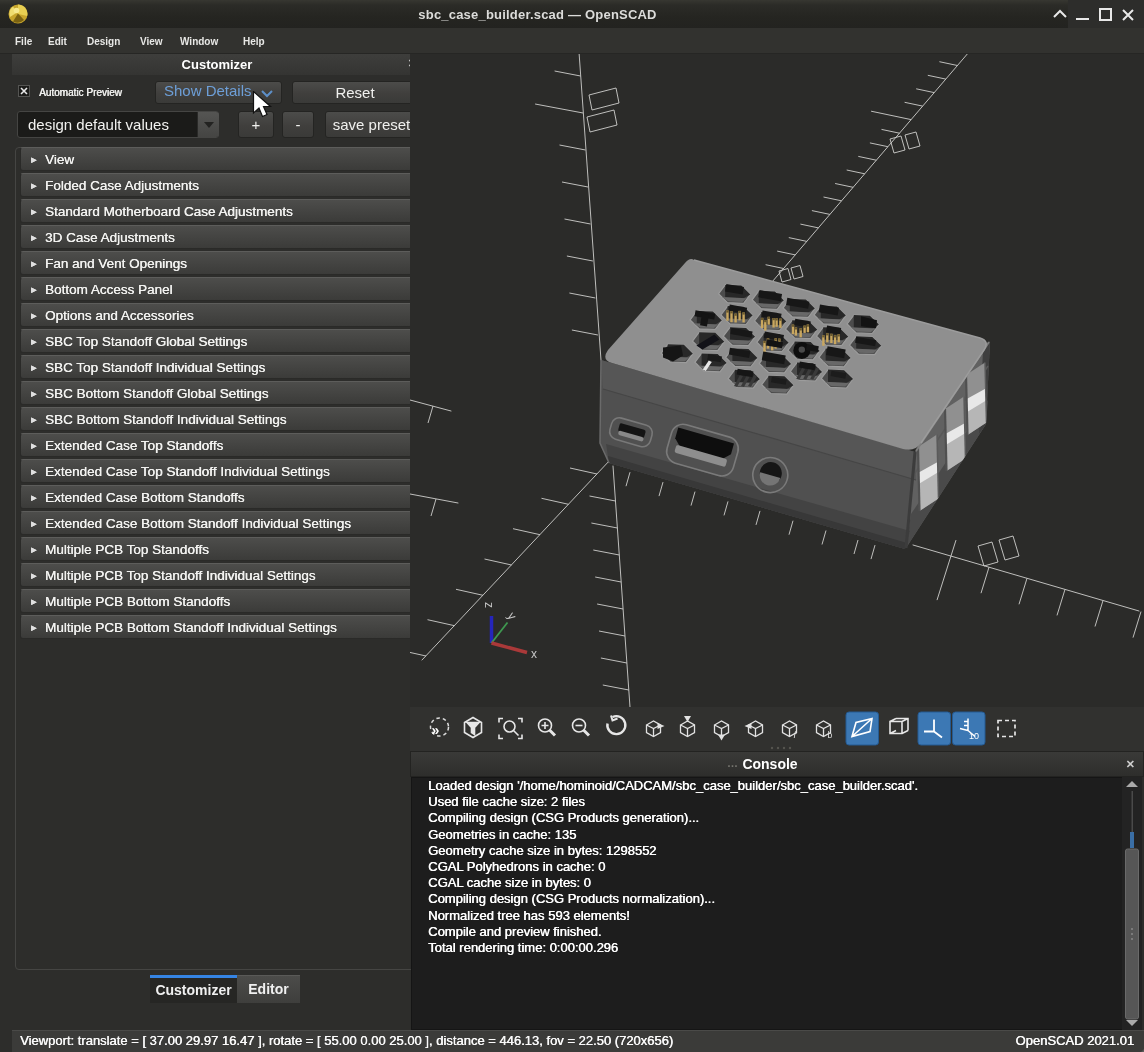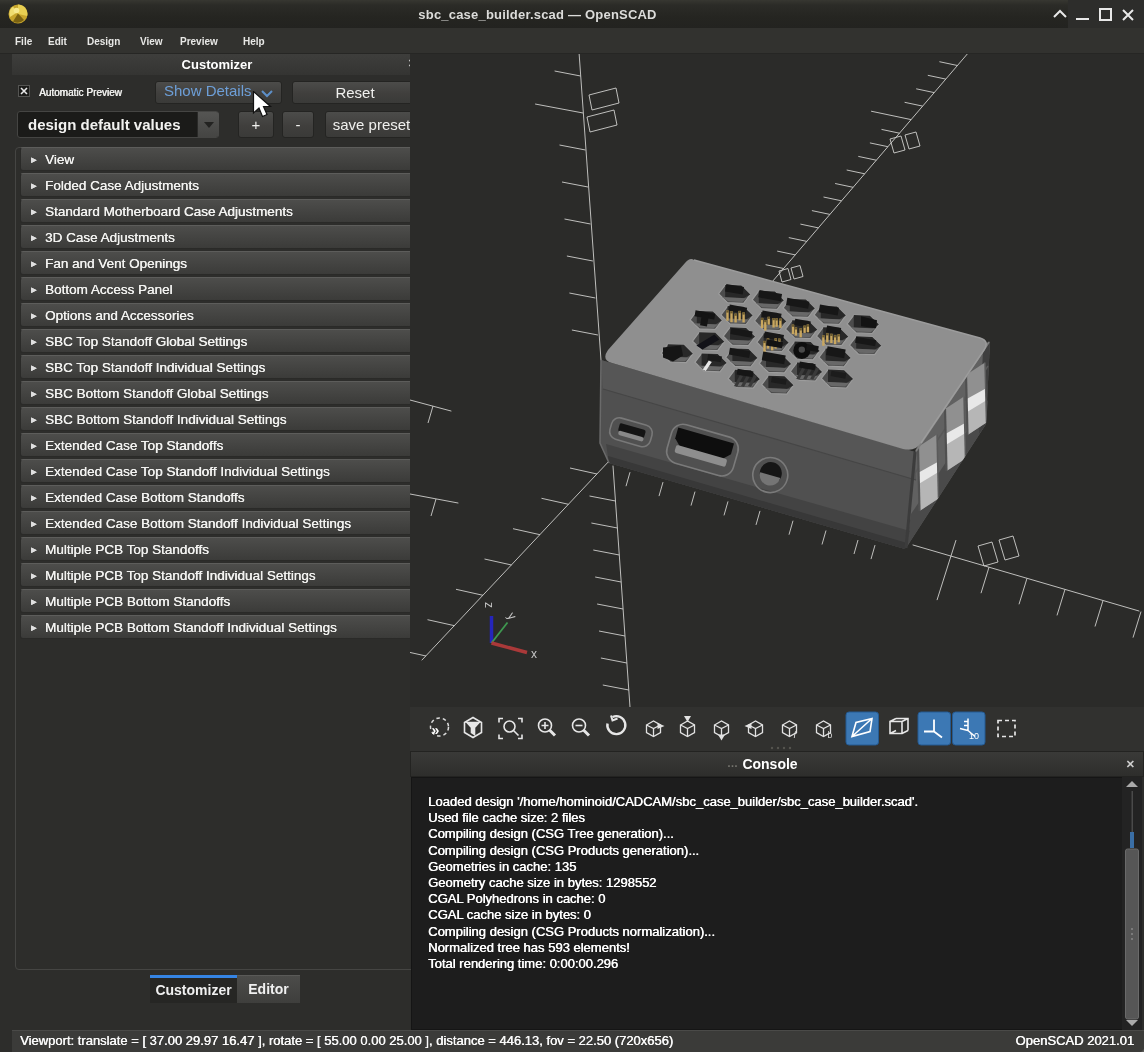--- a/index.html
+++ b/index.html
@@ -21,21 +21,21 @@
   border:1px solid #242422; border-radius:3px; color:#f0f0ee; font-size:15px; font-weight:normal;
   text-align:center; }
 .grow { position:absolute; left:8px; width:395px; height:24px;
   background:linear-gradient(#4d4d4b,#444442 50%,#3b3b39);
   border:1px solid #2a2a28; border-top-color:#5d5d5b; border-radius:3px;
   color:#f2f2f0; font-size:13.5px; line-height:23px; padding-left:24px; text-shadow:0.3px 0 0 #f2f2f0; }
 .tri { position:absolute; left:10px; top:0px; font-size:11px; color:#e0e0e0; }
 #tabs .tab { position:absolute; height:28px; text-align:center;
   font-size:14px; font-weight:bold; color:#f0f0f0; }
 #console { position:absolute; left:411px; top:777px; width:731px; height:253px;
-  background:#1d1d1d; border:1px solid #151515; color:#fff; font-size:13px; text-shadow:0.5px 0 0 #fff; padding-top:16px; }
+  background:#1d1d1d; border:1px solid #151515; color:#fff; font-size:13px; text-shadow:0.5px 0 0 #fff; }
 #console > div { padding-left:16px; height:16.2px; line-height:16.2px; white-space:pre; }
 #statusbar { position:absolute; left:12px; top:1030px; width:1144px; height:22px; background:#3b3b39;
   border-top:1px solid #4a4a48; color:#fafafa; font-size:13px; text-shadow:0.4px 0 0 #fafafa; line-height:19px; }
 </style></head>
 <body>
 <div id="titlebar">
  <svg width="22" height="22" style="position:absolute;left:7px;top:3px">
   <circle cx="11" cy="11" r="9.5" fill="#c7a52c"></circle>
   <path d="M11,1.5 a9.5,9.5 0 0 1 9.2,11.5 l-9.2,-2 z" fill="#e8cf52"></path>
   <path d="M6,18.5 a9.5,9.5 0 0 0 11,-1.5 l-6,-6.5 z" fill="#7a6212"></path>
@@ -50,41 +50,41 @@
    <rect x="56" y="9" width="11" height="11"></rect>
    <path d="M79,10 l10,10 M89,10 l-10,10"></path>
   </g>
  </svg>
 </div>
 <div id="menubar">
  <div class="menuitem" style="left:15px">File</div>
  <div class="menuitem" style="left:48px">Edit</div>
  <div class="menuitem" style="left:87px">Design</div>
  <div class="menuitem" style="left:140px">View</div>
- <div class="menuitem" style="left:180px">Preview</div>
+ <div class="menuitem" style="left:180px">Window</div>
  <div class="menuitem" style="left:243px">Help</div>
 </div>
 
 <div id="leftpanel">
  <div id="cheader">Customizer<span class="xbtn" style="right:5px;top:4px">✕</span></div>
 
  <svg width="16" height="16" style="position:absolute;left:6px;top:31px">
    <rect x="0.5" y="0.5" width="11" height="11" fill="#1c1c1a" stroke="#555553"></rect>
    <path d="M3,3 l6,6 M9,3 l-6,6" stroke="#e8e8e8" stroke-width="1.6"></path>
  </svg>
  <div class="abs" style="left:27px;top:28px;height:22px;line-height:22px;color:#f0f0ee;font-size:10px;text-shadow:0.4px 0 0 #f0f0ee">Automatic Preview</div>
  <div class="btn" style="left:143px;top:27px;width:127px;height:23px;text-align:left;padding-left:8px;color:#6d9fd8">Show Details
    <svg width="12" height="8" style="position:absolute;right:8px;top:8px">
         <path d="M1,1 l5,5 l5,-5" fill="none" stroke="#5d8fc8" stroke-width="2"></path>
       </svg>
  </div>
  <div class="btn" style="left:280px;top:27px;width:126px;height:23px;line-height:21px">Reset</div>
 
  <div class="abs" style="left:5px;top:57px;width:202px;height:27px;background:#1b1b19;border:1px solid #454543;border-radius:3px">
-   <div class="abs" style="left:10px;top:0;height:25px;line-height:25px;color:#f2f2f0;font-size:15px;font-weight:bold">design default values</div>
+   <div class="abs" style="left:10px;top:0;height:25px;line-height:25px;color:#f2f2f0;font-size:15px;font-weight:normal">design default values</div>
    <div class="abs" style="left:179px;top:0;width:22px;height:25px;background:linear-gradient(#555553,#454543);border-left:1px solid #2a2a28;border-radius:0 3px 3px 0">
      <svg width="10" height="6" style="position:absolute;left:6px;top:10px">
           <path d="M0,0 h10 l-5,6 z" fill="#232321"></path>
         </svg>
    </div>
  </div>
  <div class="btn" style="left:226px;top:57px;width:36px;height:27px;line-height:25px">+</div>
  <div class="btn" style="left:270px;top:57px;width:32px;height:27px;line-height:25px">-</div>
  <div class="btn" style="left:313px;top:57px;width:93px;height:27px;line-height:25px;font-size:15px">save preset</div>
 
@@ -449,28 +449,28 @@
       <circle cx="778" cy="748" r="1.2"></circle>
       <circle cx="784" cy="748" r="1.2"></circle>
       <circle cx="790" cy="748" r="1.2"></circle>
     </g>
 </svg>
 
 <div class="abs" style="left:410px;top:751px;width:734px;height:26px;background:linear-gradient(#3a3a38,#2e2e2c);border:1px solid #232321;color:#fff;font-weight:bold;font-size:14px;text-align:center;line-height:25px;padding-right:14px">Console<span style="position:absolute;left:316px;top:-1px;color:#76756f;font-size:11px;letter-spacing:1.5px">…</span><span class="xbtn" style="right:8px;top:7px">✕</span></div>
 <div id="console">
 <div>Loaded design '/home/hominoid/CADCAM/sbc_case_builder/sbc_case_builder.scad'.</div>
 <div>Used file cache size: 2 files</div>
-<div>Compiling design (CSG Tree generation)...</div>
 <div>Compiling design (CSG Products generation)...</div>
 <div>Geometries in cache: 135</div>
 <div>Geometry cache size in bytes: 1298552</div>
 <div>CGAL Polyhedrons in cache: 0</div>
 <div>CGAL cache size in bytes: 0</div>
 <div>Compiling design (CSG Products normalization)...</div>
 <div>Normalized tree has 593 elements!</div>
+<div>Compile and preview finished.</div>
 <div>Total rendering time: 0:00:00.296</div>
 </div>
 
 <svg width="20" height="253" style="position:absolute;left:1122px;top:777px">
   <rect x="0" y="0" width="20" height="253" fill="#232323"></rect>
   <path d="M4,10 l6,-6 l6,6 z" fill="#aaa"></path>
   <rect x="9.5" y="14" width="1.5" height="43" fill="#4a4a4a"></rect>
   <rect x="8" y="55" width="4" height="16" fill="#3a6ea5"></rect>
   <rect x="3.5" y="72" width="13" height="170" rx="2" fill="#565656" stroke="#6a6a6a" stroke-width="1"></rect>
   <circle cx="10" cy="152" r="1" fill="#888"></circle>

